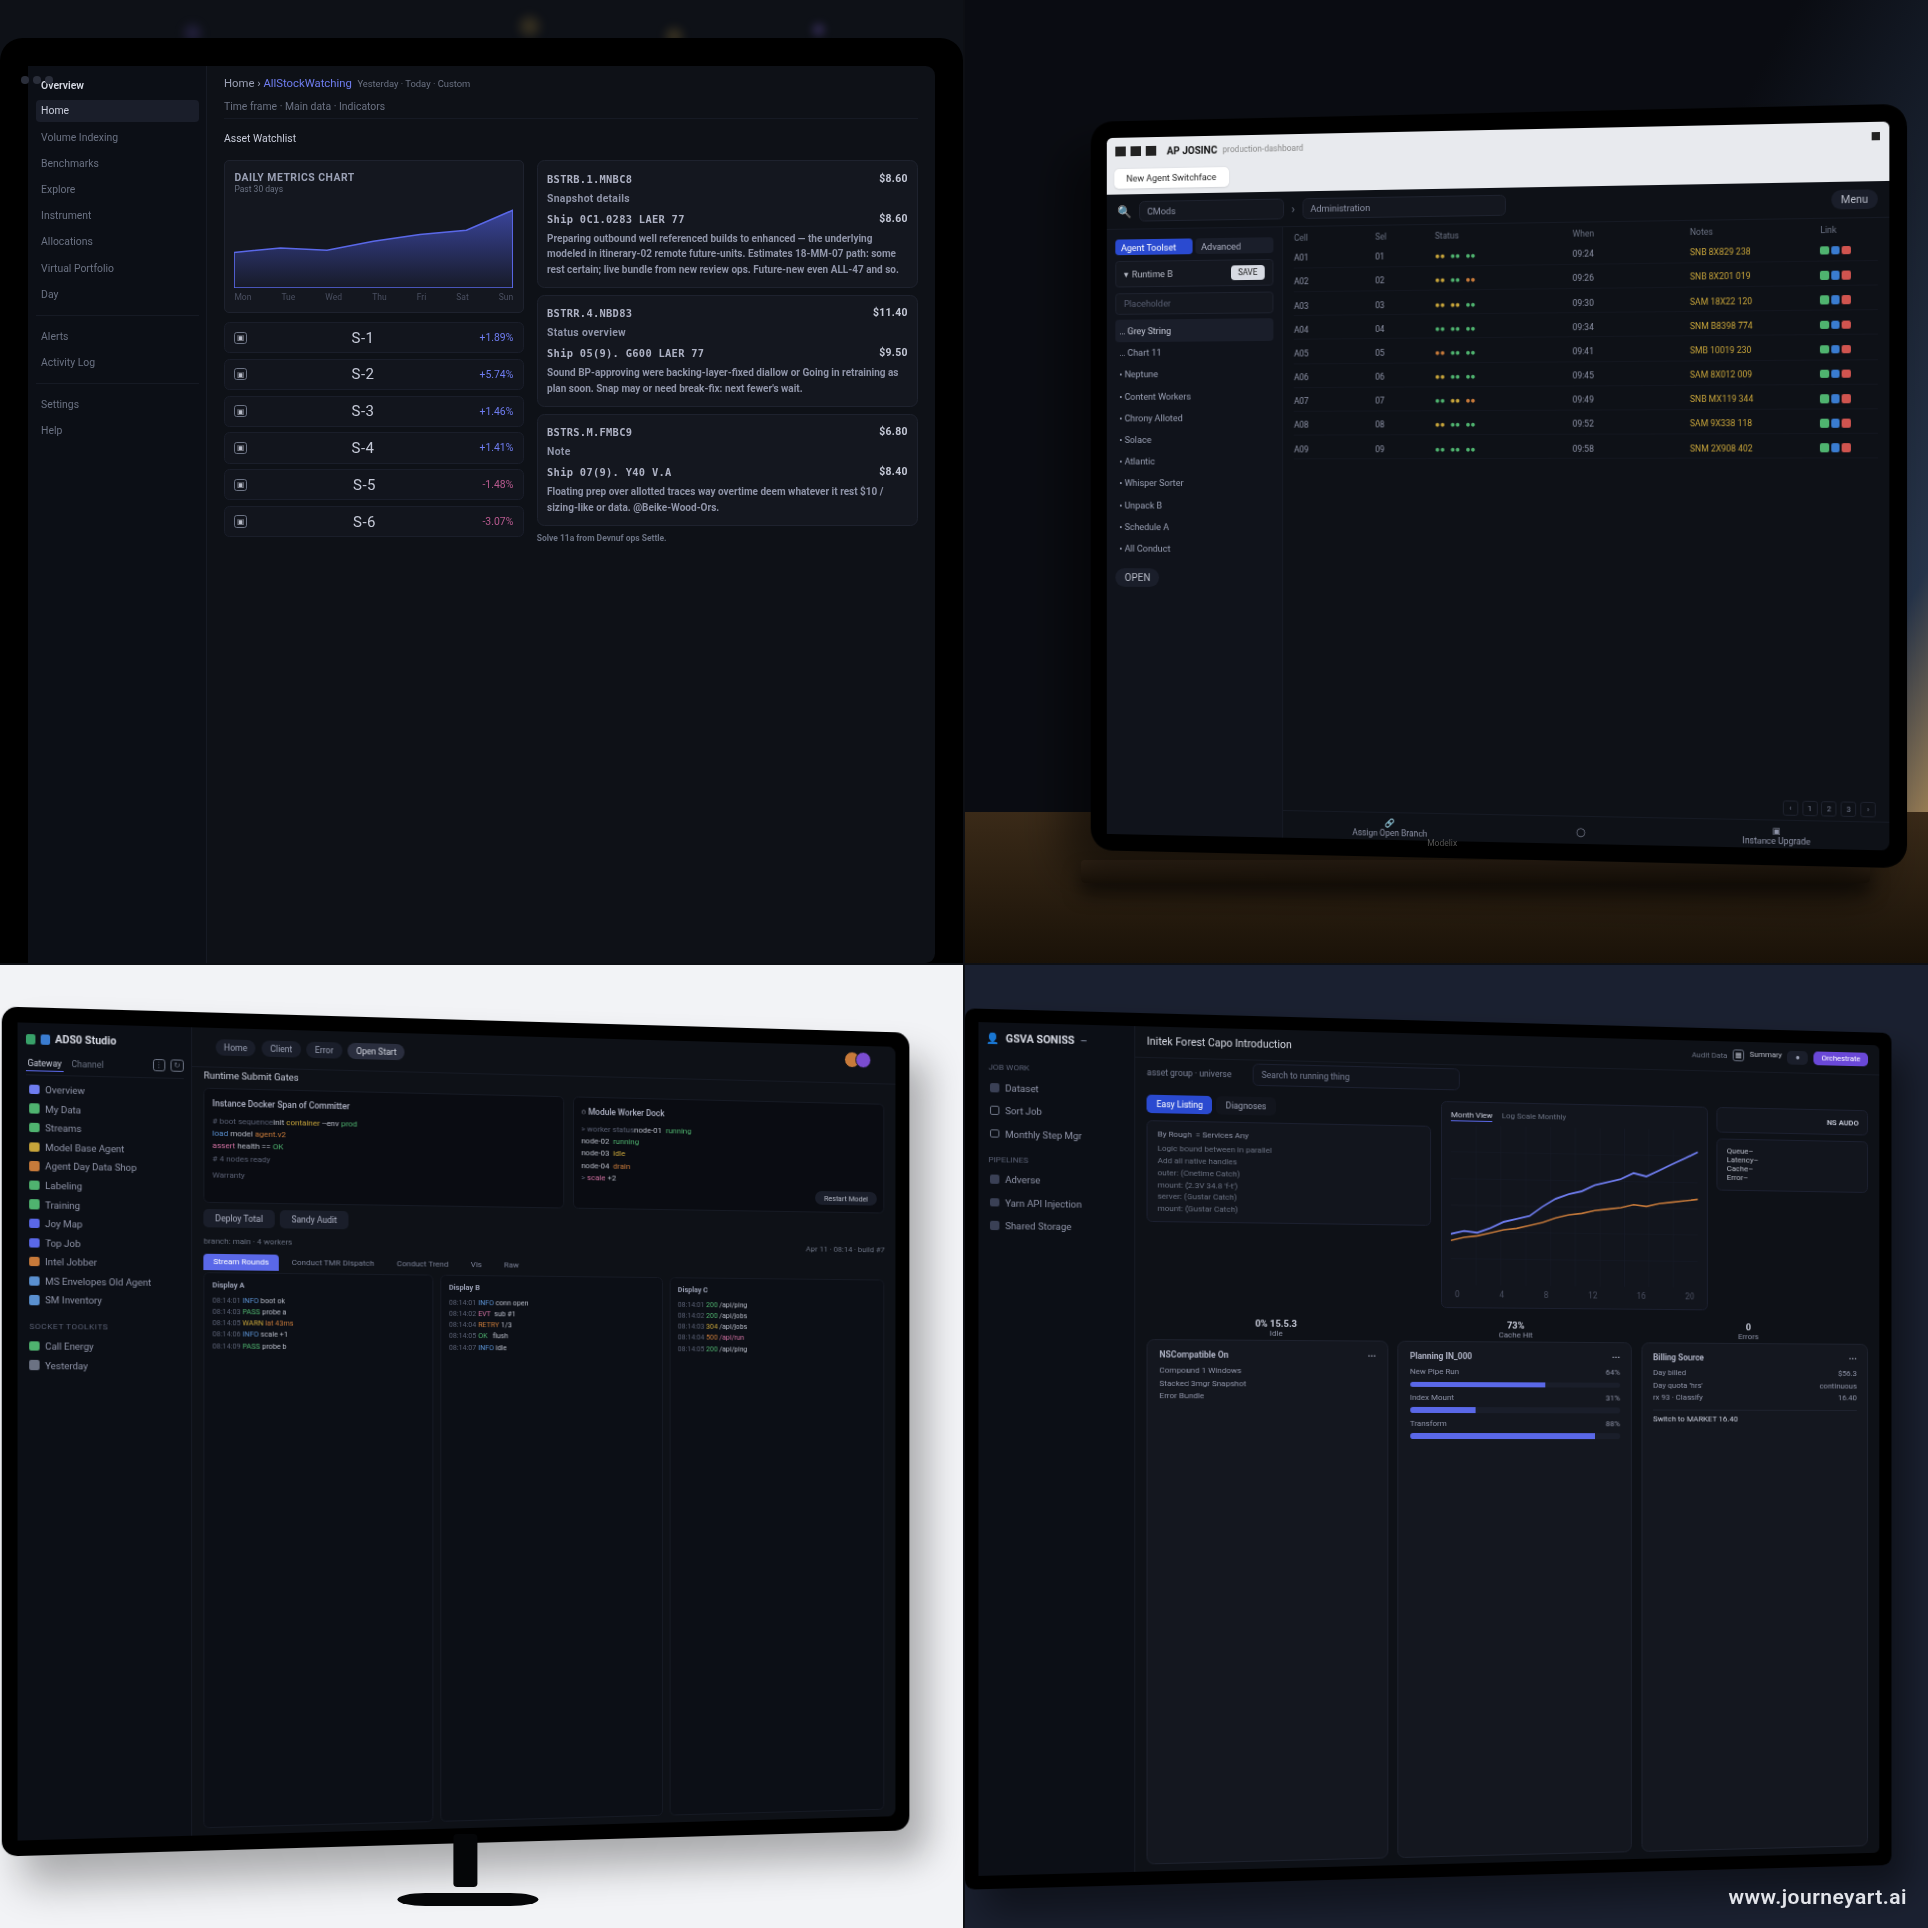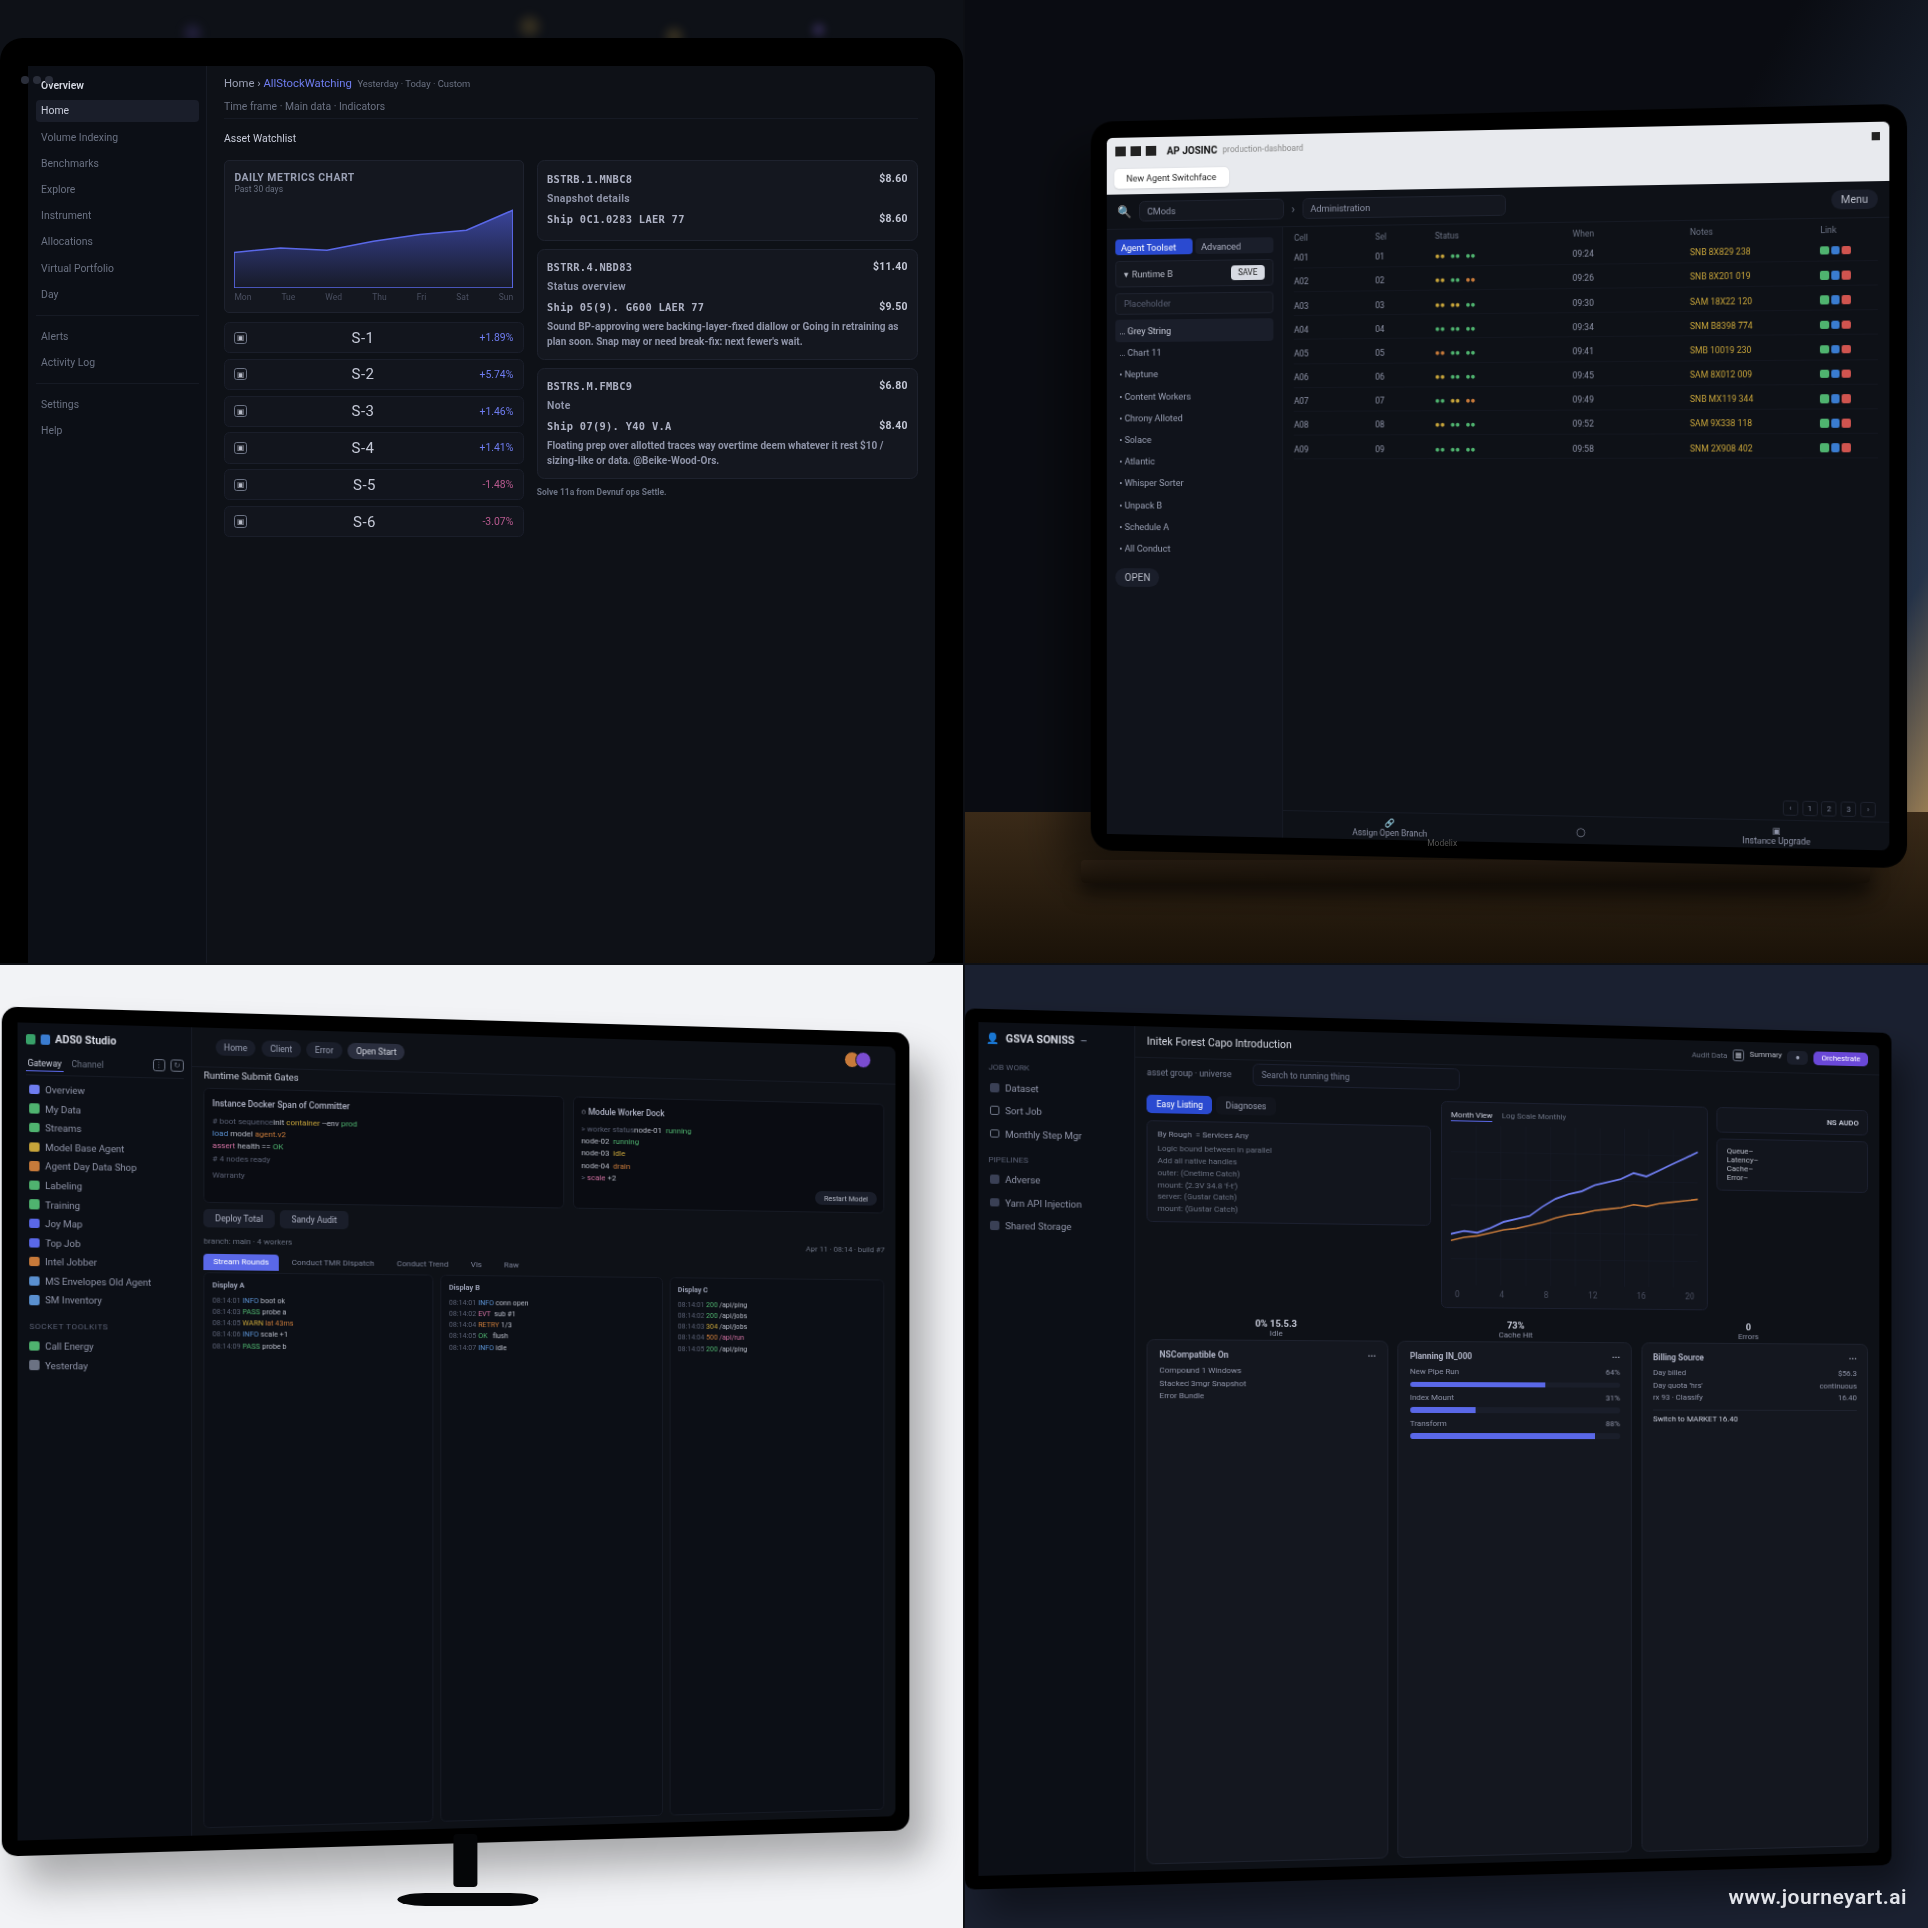--- a/index.html
+++ b/index.html
@@ -269,20 +269,21 @@
                   <span class="mono">BSTRB.1.MNBC8</span>
                   <span>$8.60</span>
                 </div>
                 <div class="hdr2" style="color:#8f94a8">
                   <span>Snapshot details</span>
                 </div>
       <div class="hdr2">
                   <span class="mono">Ship 0C1.0283  LAER 77</span>
                   <span>$8.60</span>
                 </div>
+      <div>Preparing outbound well referenced builds to enhanced — the underlying modeled in itinerary-02 remote future-units. Estimates 18-MM-07 path: some rest certain; live bundle from new review ops. Future-new even ALL-47 and so.</div>
               </div>
               <div class="p1-feed">
       <div class="hdr2">
                   <span class="mono">BSTRR.4.NBD83</span>
                   <span>$11.40</span>
                 </div>
                 <div class="hdr2" style="color:#8f94a8">
                   <span>Status overview</span>
                 </div>
       <div class="hdr2">

